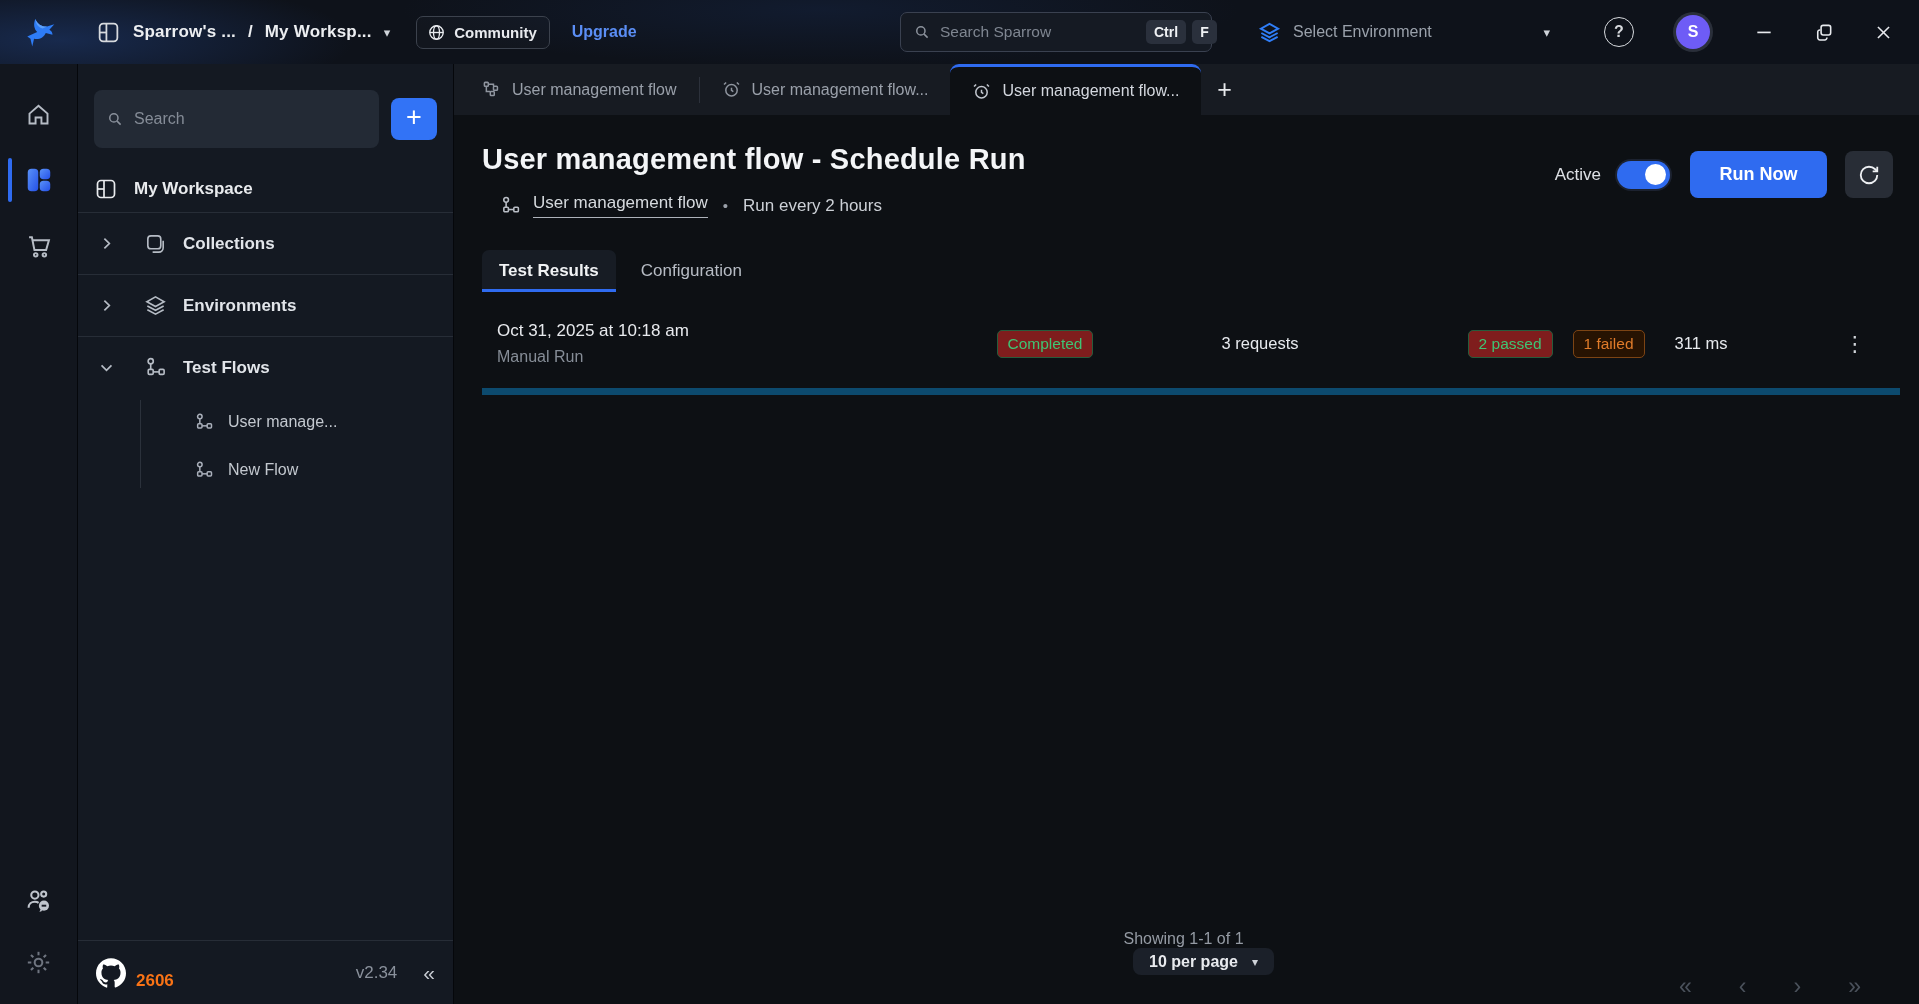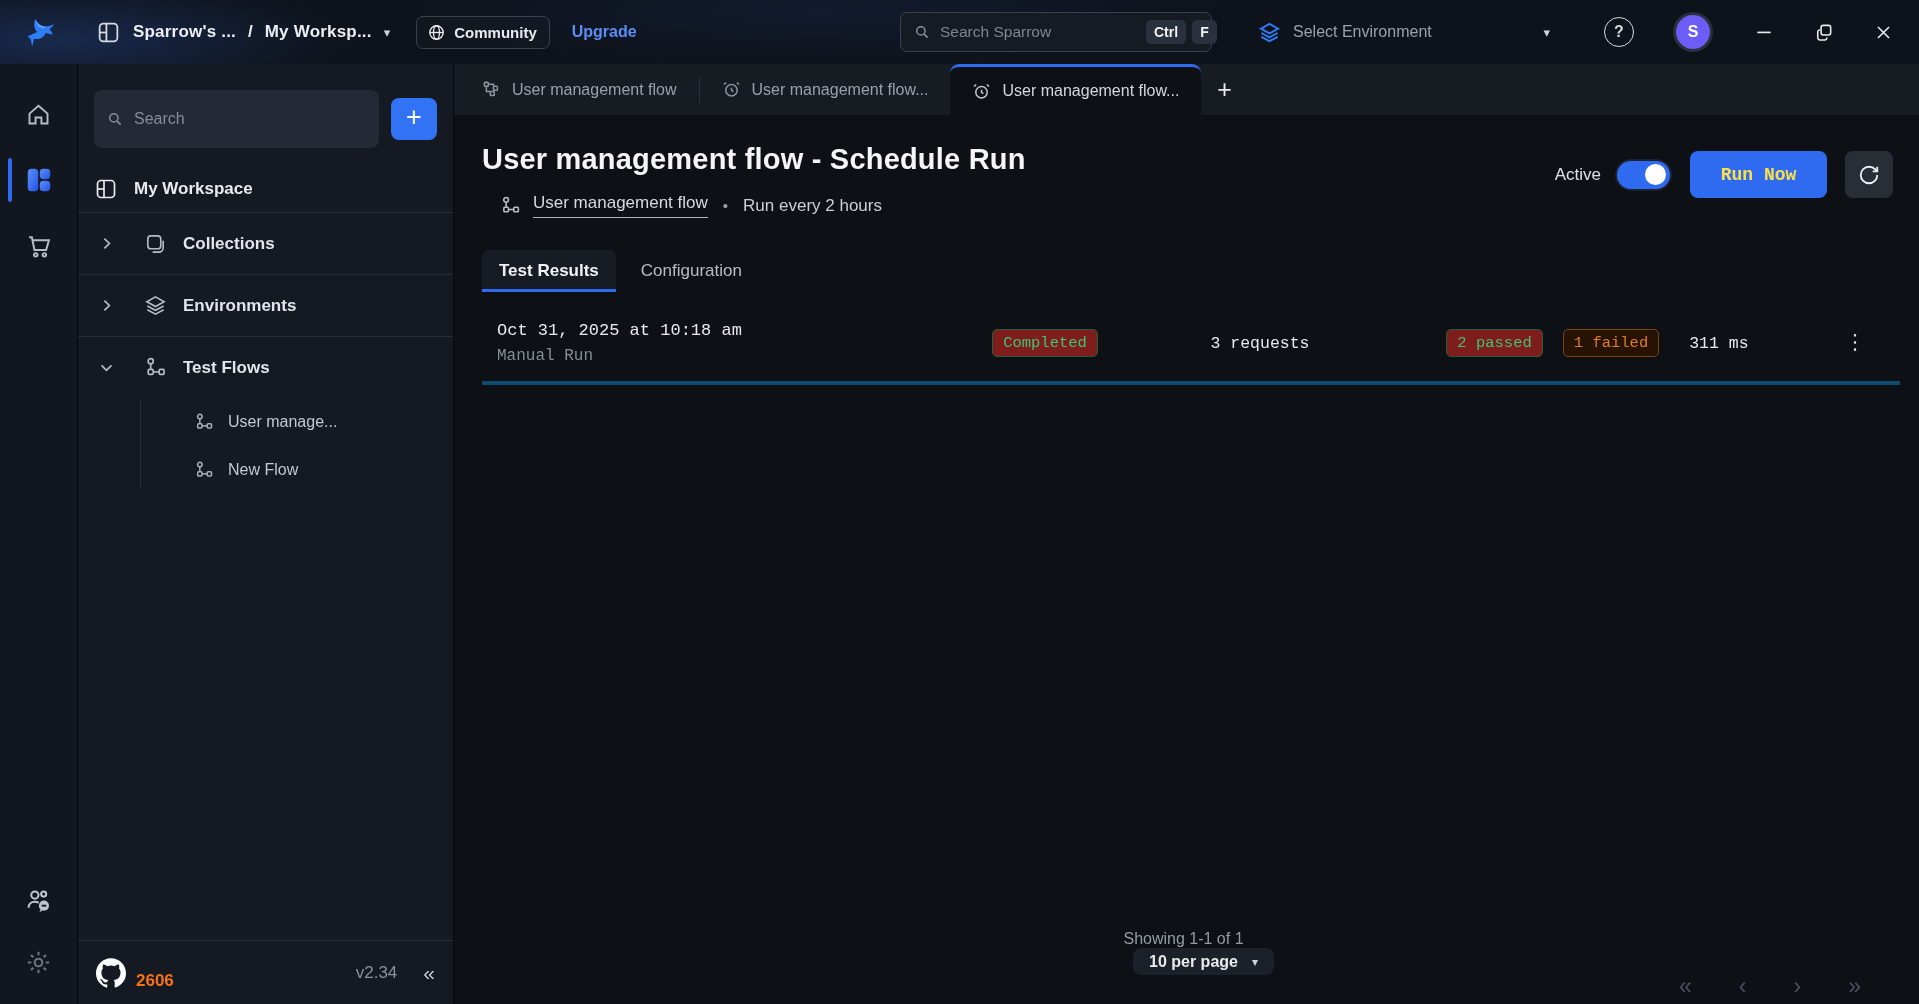--- a/index.html
+++ b/index.html
@@ -111,40 +111,40 @@
     padding-bottom:4px; }
   .dot { color:#9aa0a9; font-size:15px; }
   .schedule-text { font-size:17px; color:#ccd0d6; }
 
   .head-controls { position:absolute; top:36px; right:26px; display:flex; align-items:center; gap:16px; }
   .active-label { font-size:17px; color:#dde0e5; }
   .toggle { width:53px; height:28px; border-radius:15px; background:#2f6bf0; position:relative;
     cursor:pointer; box-shadow:0 0 0 2px #1c2230; }
   .toggle .knob { position:absolute; right:4px; top:3.5px; width:21px; height:21px;
     border-radius:50%; background:#fff; }
-  .run-now { height:47px; min-width:137px; background:#2f6bf0; color:#fde047; border:none;
+  .run-now { height:47px; min-width:137px; background:#2f6bf0; color:#ffffff; border:none;
     border-radius:8px; font-size:18px; font-weight:700; cursor:pointer; padding:12px 22px;
-    font-family:Liberation Mono, monospace; margin-left:4px; }
+    font-family:Liberation Sans, sans-serif; margin-left:4px; }
   .refresh-btn { width:48px; height:47px; background:#282d36; border-radius:8px; color:#eef0f3;
     display:flex; align-items:center; justify-content:center; cursor:pointer; margin-left:2px; }
 
   .content-tabs { display:flex; align-items:flex-end; gap:8px; margin-top:32px; padding-left:28px; }
   .ctab { padding:11px 17px; font-size:17px; cursor:pointer; }
   .ctab.active { background:#171c24; border-radius:7px 7px 0 0; color:#f0f2f4; font-weight:700;
     box-shadow:inset 0 -3px 0 #2f6bf0; }
   .ctab.inactive { color:#b7bcc4; }
 
   
   .table { margin:14px 19px 0 28px; }
   .t-grid { display:grid; grid-template-columns:473px 180px 250px 425px 1fr; align-items:center; }
   .t-head { height:50px; border-bottom:1px solid #20252e; color:#b3b8c0; font-size:16px; font-weight:700; }
   .th-runtime { display:flex; align-items:center; padding-left:15px; }
   .sort-icon { margin-left:auto; margin-right:62px; color:#9aa0a9; cursor:pointer; display:flex; }
   .t-center { text-align:center; justify-self:stretch; }
-  .t-row { border-bottom:4px solid #0c4a6e; padding:15px 0 16px;font-family:Liberation Mono, monospace; }
+  .t-row { border-bottom:7px solid #0c4a6e; padding:15px 0 22px; }
   .cell-time { padding-left:15px; }
   .run-time { font-size:17px; color:#e8eaee; }
   .run-type { font-size:16px; color:#868d97; margin-top:7px; }
   .badge { display:inline-block; font-size:15.5px; padding:4px 10px; border-radius:5px; }
   .badge.green { color:#3fc474; background:#7f1d1d; border:1px solid #275c3c; }
   .badge.orange { color:#e07b2a; background:#271302; border:1px solid #7c4414; }
   .req-text { font-size:16.5px; color:#e6e9ed; }
   .result-cell { display:flex; align-items:center; justify-content:center; gap:20px; }
   .duration { font-size:16.5px; color:#e6e9ed; margin-left:10px; }
   .kebab { justify-self:center; color:#d2d6db; font-size:21px; letter-spacing:0;

